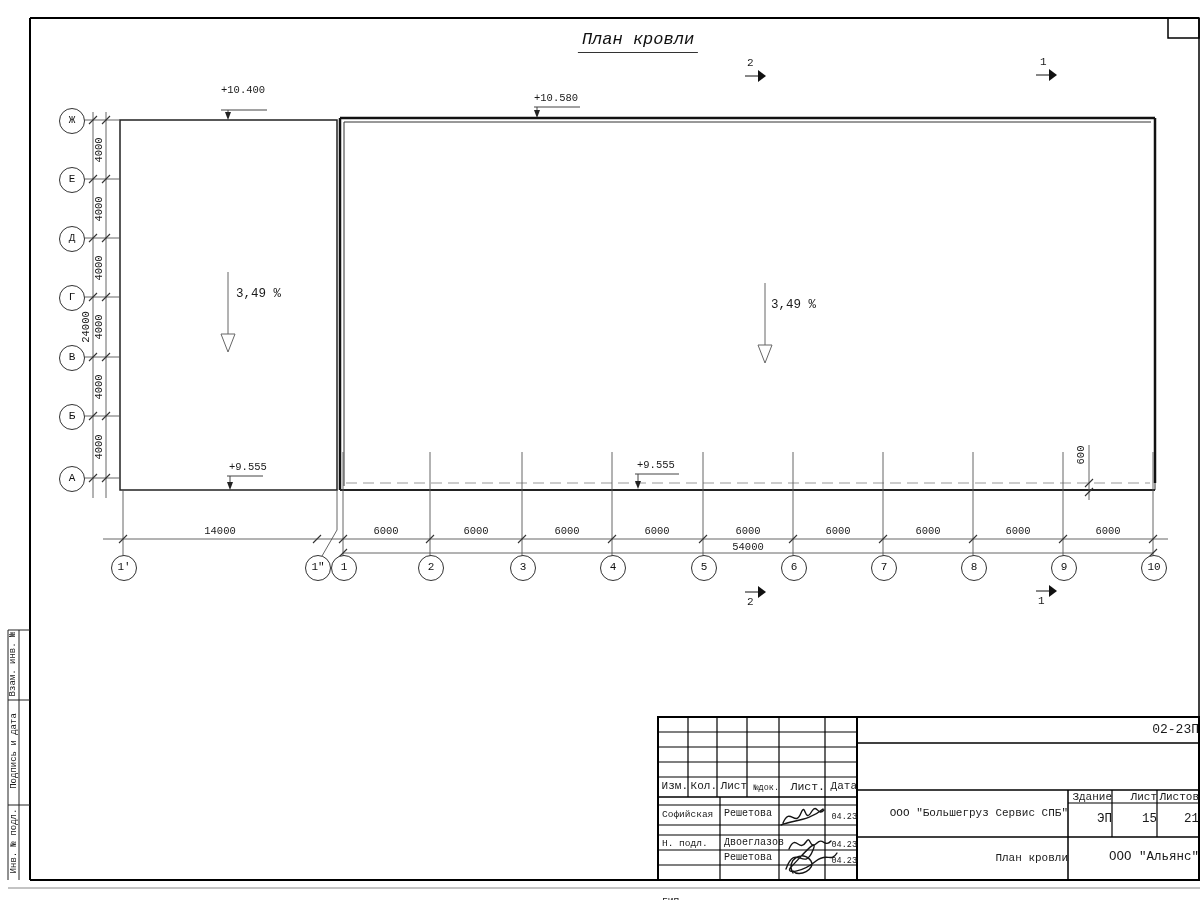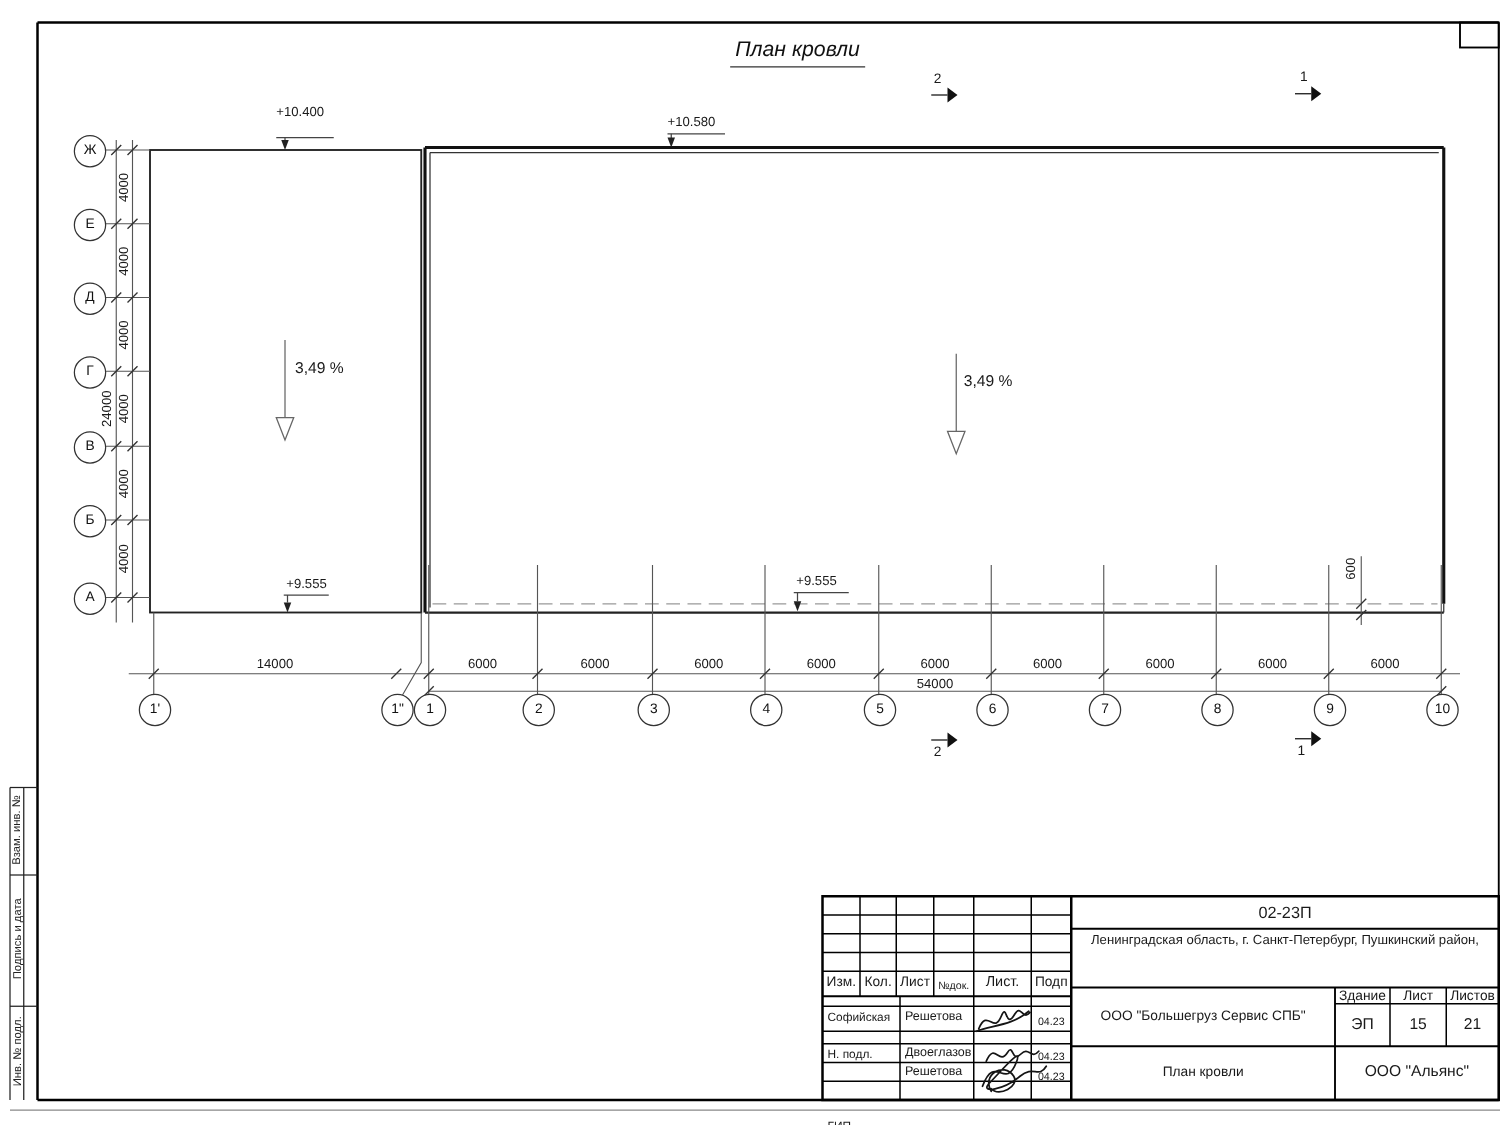--- a/index.html
+++ b/index.html
@@ -1,35 +1,35 @@
 <!DOCTYPE html>
 <html><head>
 <meta charset="utf-8">
 <style>
   html,body{margin:0;padding:0;background:#e8e8e8;}
   #sheet{
     position:relative;width:1200px;height:900px;background:#ffffff;
-    overflow:hidden;font-family:Liberation Sans, sans-serif;color:#111;
+    overflow:hidden;font-family:Liberation Mono, monospace;color:#111;
   }
   #sheet svg{position:absolute;left:0;top:0;}
   .lbl{position:absolute;white-space:nowrap;color:#1a1a1a;}
   .dim{font-size:10.5px;text-align:center;}
   .rot{transform:rotate(-90deg);}
   .elev{font-size:10.5px;}
   .slope{font-size:12.5px;}
   .sec{font-size:11px;}
   .gridcircle{
     position:absolute;width:24px;height:24px;border:1px solid #333;border-radius:50%;
     background:#fff;font-size:11px;text-align:center;line-height:22px;color:#111;
   }
   .maintitle{
     position:absolute;left:638px;top:30px;transform:translateX(-50%);
     font-size:17px;font-style:italic;border-bottom:1.2px solid #333;padding:0 4px 3px 4px;
   }
-  .tb{font-size:11px;text-align:center;}
+  .tb{font-size:11px;text-align:right;}
   .stamp-rot{position:absolute;font-size:9px;color:#222;text-align:center;transform:rotate(-90deg);}
 </style>
 </head>
 <body>
 
 <div id="sheet">
 
   <svg width="1200" height="900" viewBox="0 0 1200 900">
 
     <g stroke="#000">
@@ -218,38 +218,37 @@
 
   <div class="stamp-rot" style="left:-22px;top:659px;width:70px">Взам. инв. №</div>
   <div class="stamp-rot" style="left:-39px;top:746px;width:105px">Подпись и дата</div>
   <div class="stamp-rot" style="left:-24px;top:836px;width:75px">Инв. № подл.</div>
 
   <div class="lbl tb" style="left:658px;top:780px;width:30px;font-size:11px">Изм.</div>
   <div class="lbl tb" style="left:688px;top:780px;width:29px;font-size:11px">Кол.</div>
   <div class="lbl tb" style="left:717px;top:780px;width:30px;font-size:11px">Лист</div>
   <div class="lbl tb" style="left:747px;top:783px;width:32px;font-size:8.5px">№док.</div>
   <div class="lbl tb" style="left:779px;top:780px;width:46px;font-size:11.5px">Лист.</div>
-  <div class="lbl tb" style="left:825px;top:780px;width:32px;font-size:11px">Подп</div>
+  <div class="lbl tb" style="left:825px;top:780px;width:32px;font-size:11px">Дата</div>
 
   <div class="lbl" style="left:662px;top:809px;font-size:9.5px">Софийская</div>
   <div class="lbl" style="left:724px;top:808px;font-size:10px">Решетова</div>
   <div class="lbl tb" style="left:825px;top:812px;width:32px;font-size:8.5px">04.23</div>
 
   <div class="lbl" style="left:662px;top:838px;font-size:9.5px">Н. подл.</div>
   <div class="lbl" style="left:724px;top:837px;font-size:10px">Двоеглазов</div>
   <div class="lbl tb" style="left:825px;top:840px;width:32px;font-size:8.5px">04.23</div>
 
   <div class="lbl" style="left:662px;top:896px;font-size:9.5px">ГИП</div>
   <div class="lbl" style="left:724px;top:852px;font-size:10px">Решетова</div>
   <div class="lbl tb" style="left:825px;top:856px;width:32px;font-size:8.5px">04.23</div>
 
   <div class="lbl tb" style="left:857px;top:722px;width:342px;font-size:13px">02-23П</div>
 
   <div class="lbl tb" style="left:857px;top:745px;width:342px;font-size:10.5px;line-height:14px;white-space:normal">
-    <div>Ленинградская область, г. Санкт-Петербург, Пушкинский район,</div>
   </div>
 
   <div class="lbl tb" style="left:857px;top:807px;width:211px;font-size:11px">ООО "Большегруз Сервис СПБ"</div>
 
   <div class="lbl tb" style="left:1068px;top:791px;width:44px;font-size:11px">Здание</div>
   <div class="lbl tb" style="left:1112px;top:791px;width:45px;font-size:11px">Лист</div>
   <div class="lbl tb" style="left:1157px;top:791px;width:42px;font-size:11px">Листов</div>
   <div class="lbl tb" style="left:1068px;top:812px;width:44px;font-size:12.5px">ЭП</div>
   <div class="lbl tb" style="left:1112px;top:812px;width:45px;font-size:12.5px">15</div>
   <div class="lbl tb" style="left:1157px;top:812px;width:42px;font-size:12.5px">21</div>

